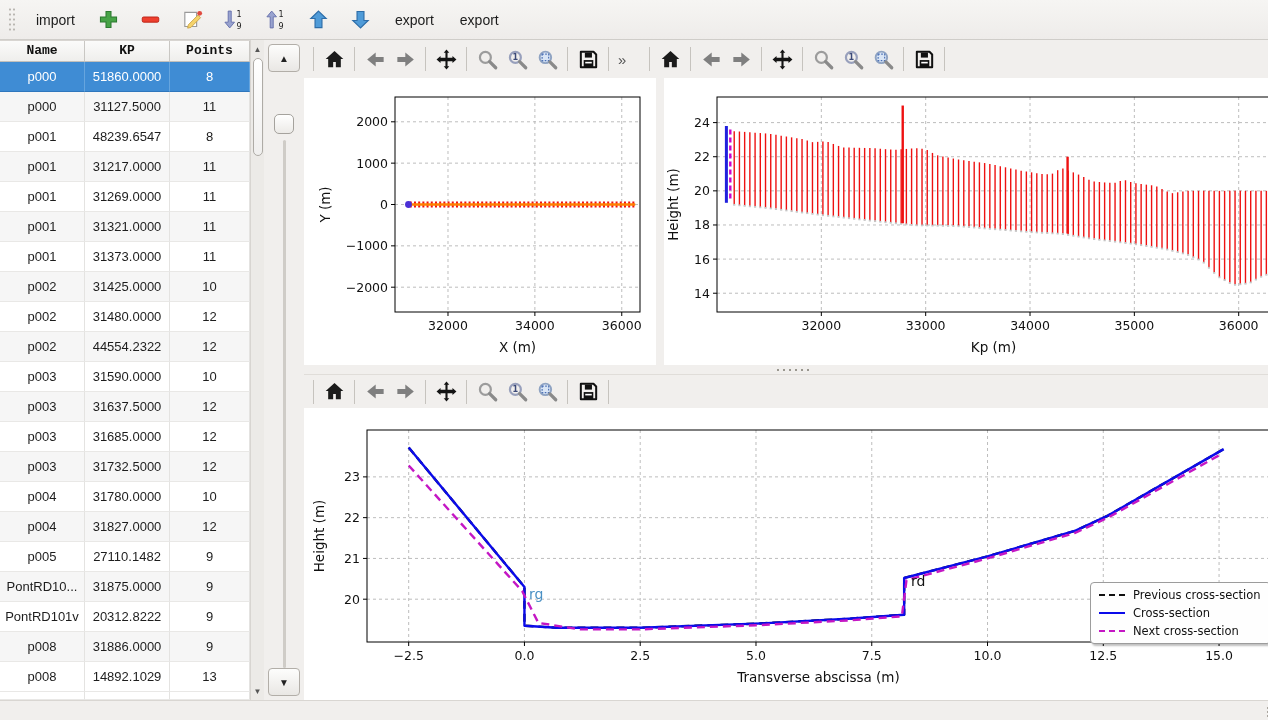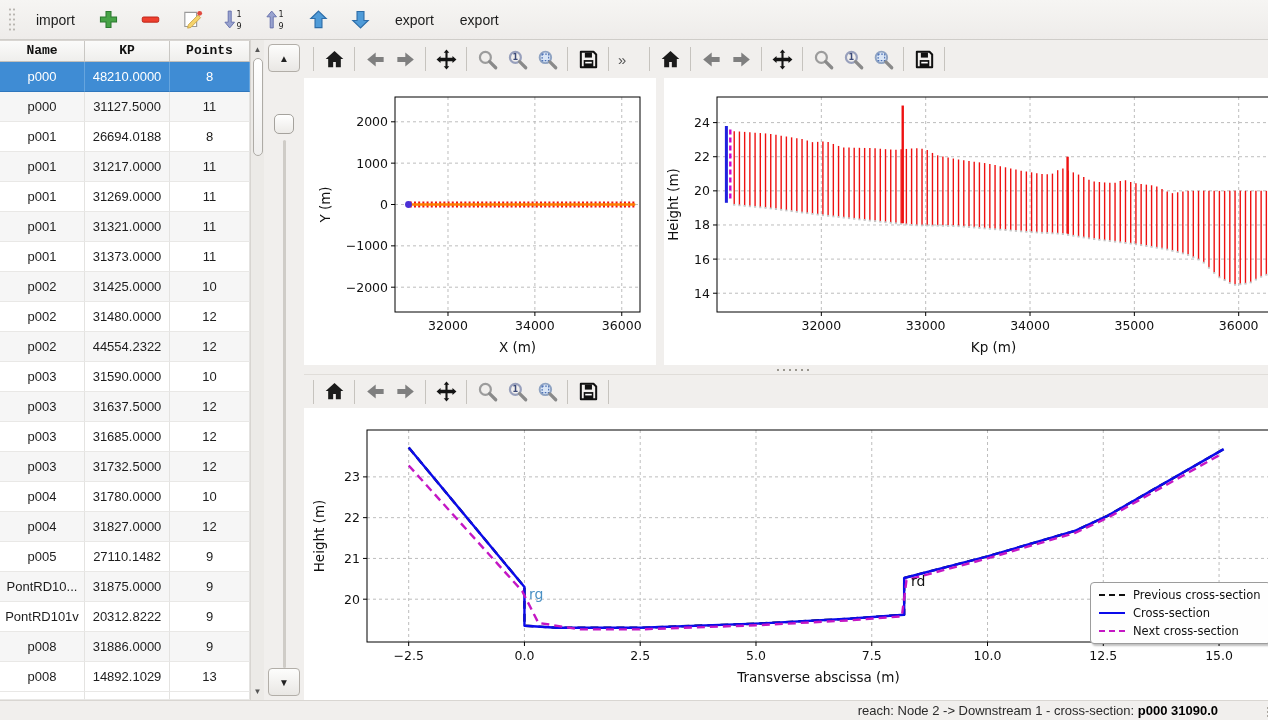--- a/index.html
+++ b/index.html
@@ -135,31 +135,31 @@
 
   <div class="table-wrap">
     <div class="t-head" id="t-head">
         <div>Name</div>
         <div>KP</div>
         <div>Points</div>
       </div>
     <div id="t-body">
         <div class="t-row selected">
           <div>p000</div>
-          <div>48210.0000</div>
+          <div>51860.0000</div>
           <div>8</div>
         </div>
         <div class="t-row alt">
           <div>p000</div>
           <div>31127.5000</div>
           <div>11</div>
         </div>
         <div class="t-row">
           <div>p001</div>
-          <div>26694.0188</div>
+          <div>48239.6547</div>
           <div>8</div>
         </div>
         <div class="t-row alt">
           <div>p001</div>
           <div>31217.0000</div>
           <div>11</div>
         </div>
         <div class="t-row">
           <div>p001</div>
           <div>31269.0000</div>
@@ -789,18 +789,15 @@
           <div class="legend-label">Cross-section</div>
         </div>
         <div class="legend-row">
           <div class="legend-sample" style="border-top-style: dashed; border-top-color: rgb(196, 23, 196);"></div>
           <div class="legend-label">Next cross-section</div>
         </div>
       </div>
   </div>
 
   <div class="status-bar">
-    <div class="status-text">
-      <span>reach: Node 2 -&gt; Downstream 1 - cross-section: </span><b>p000 31090.0</b>
-    </div>
     <div class="status-grip"></div>
   </div>
 </div>
 
 </body></html>

